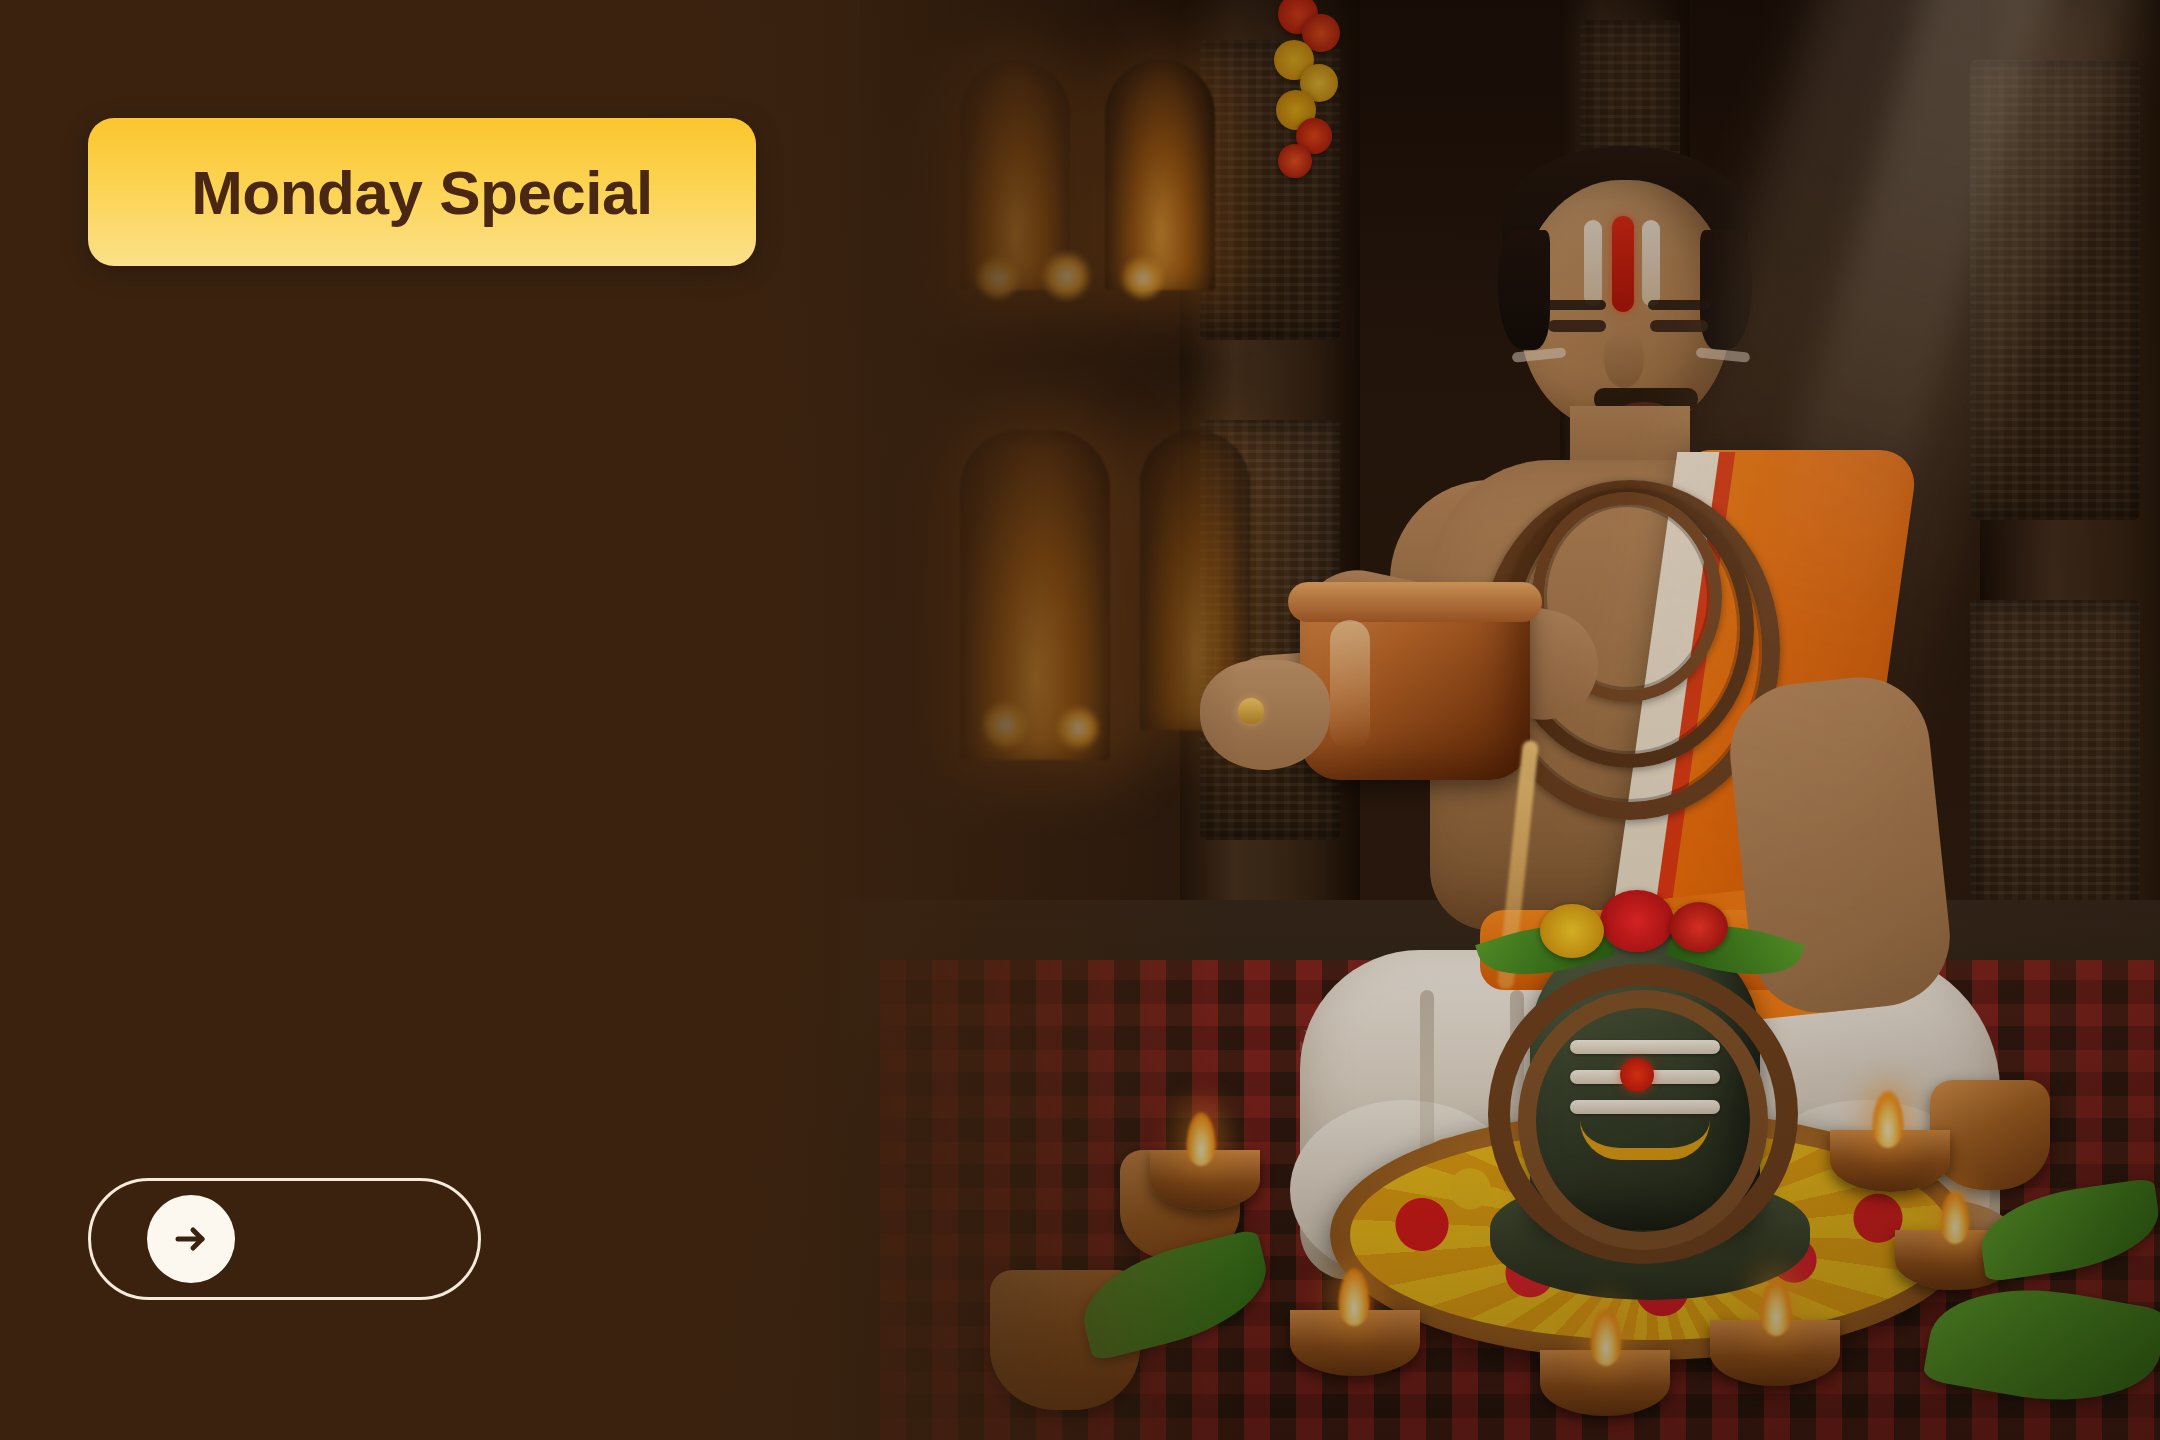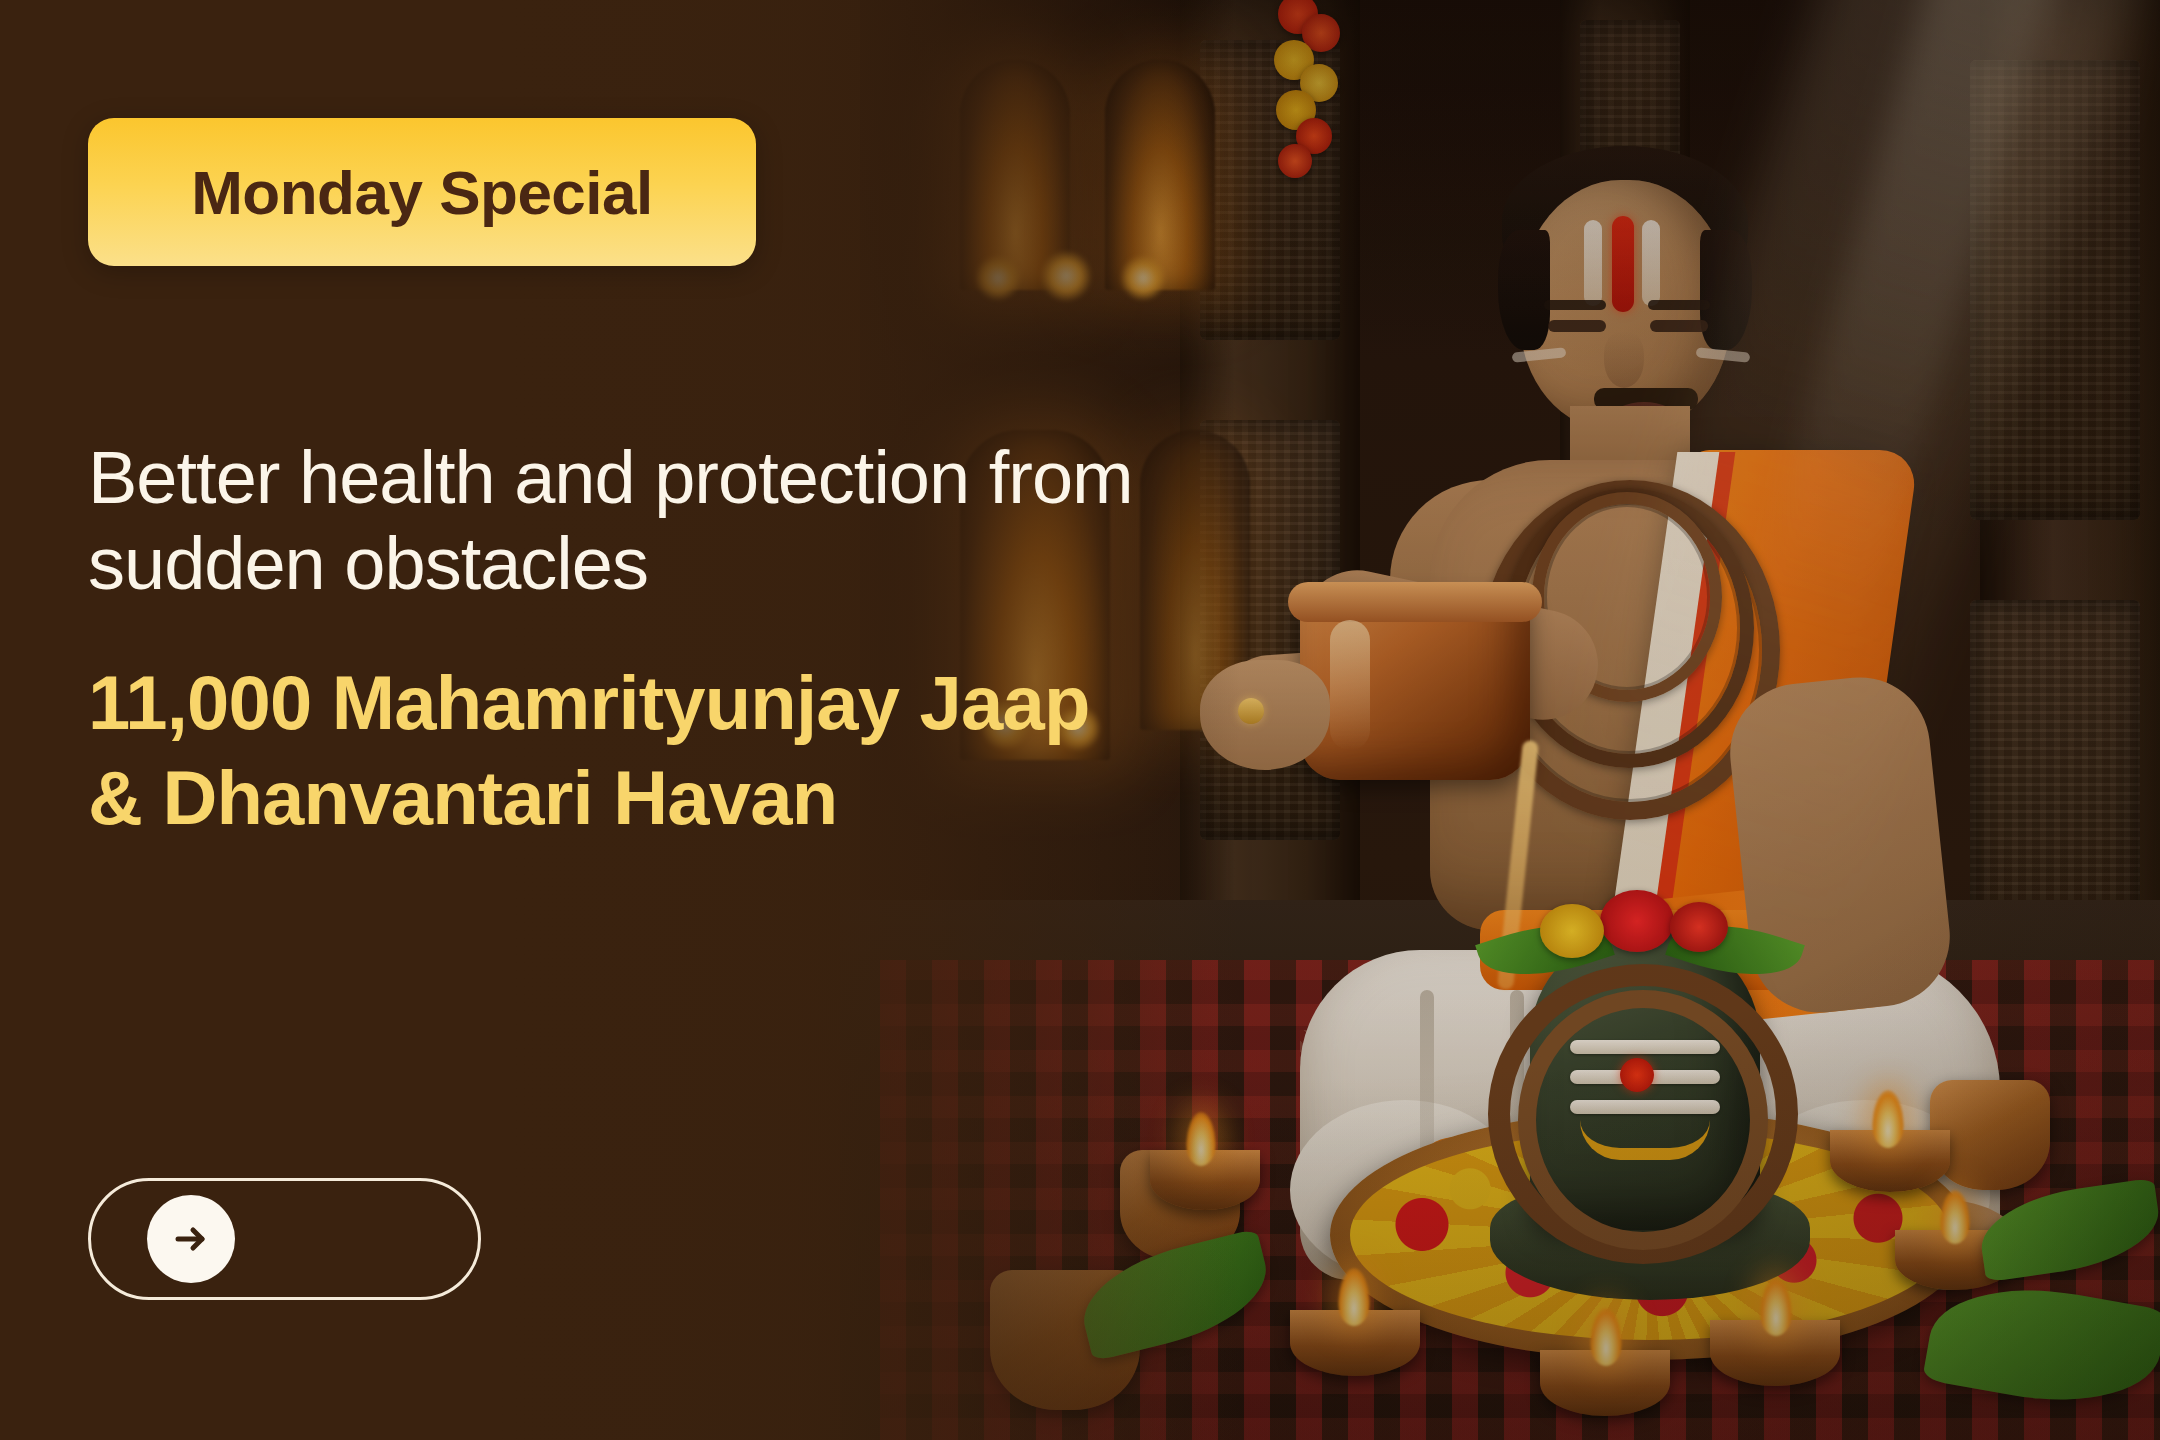--- a/index.html
+++ b/index.html
@@ -641,23 +641,21 @@
     <div class="vignette"></div>
     <div class="photo-fade"></div>
   </div>
 
   <div class="content">
 
     <div class="badge">
       <span class="badge-text">Monday Special</span>
     </div>
 
-    <div class="headline">Better health and protection from sudden obstacles</div>
-
-    <div class="subhead">11,000 Mahamrityunjay Jaap &amp; Dhanvantari Havan</div>
+
 
     <div class="swipe-btn">
       <span class="swipe-circle">
         <svg width="48" height="48" viewBox="0 0 48 48" aria-hidden="true">
           <path d="M11 24 H35" stroke="#3A220F" stroke-width="5" stroke-linecap="round" fill="none"></path>
           <path d="M26 15 L35 24 L26 33" stroke="#3A220F" stroke-width="5" stroke-linecap="round" stroke-linejoin="round" fill="none"></path>
         </svg>
       </span>
     </div>
 

